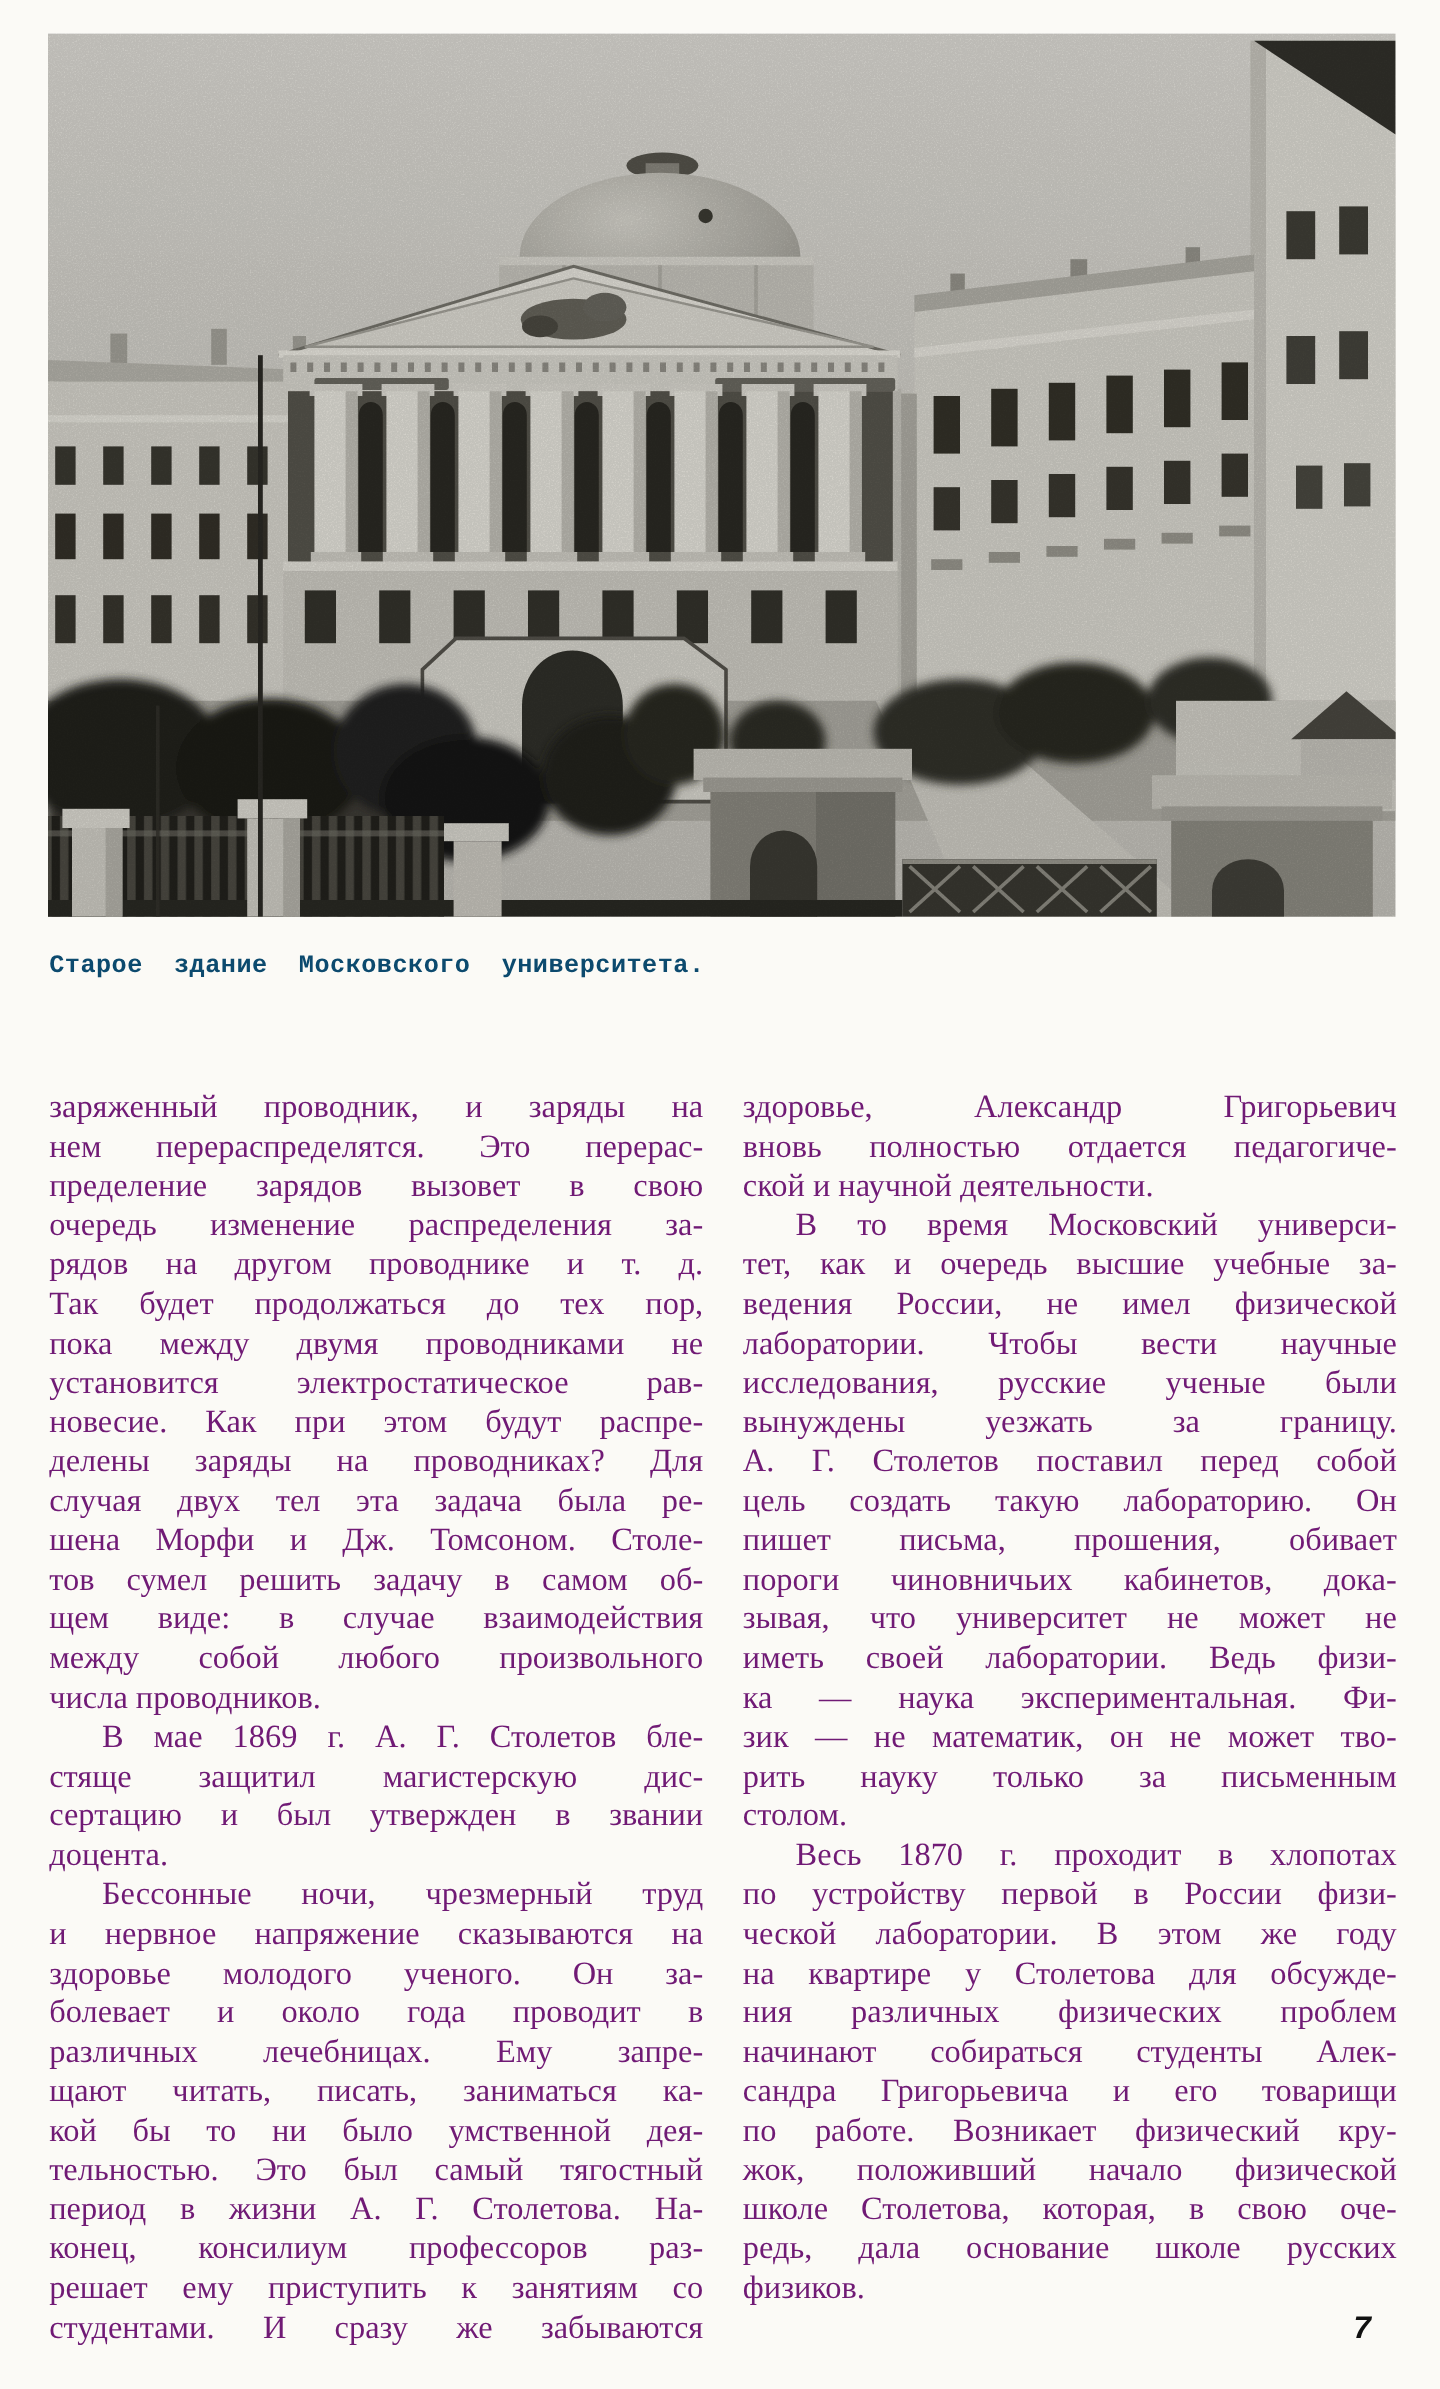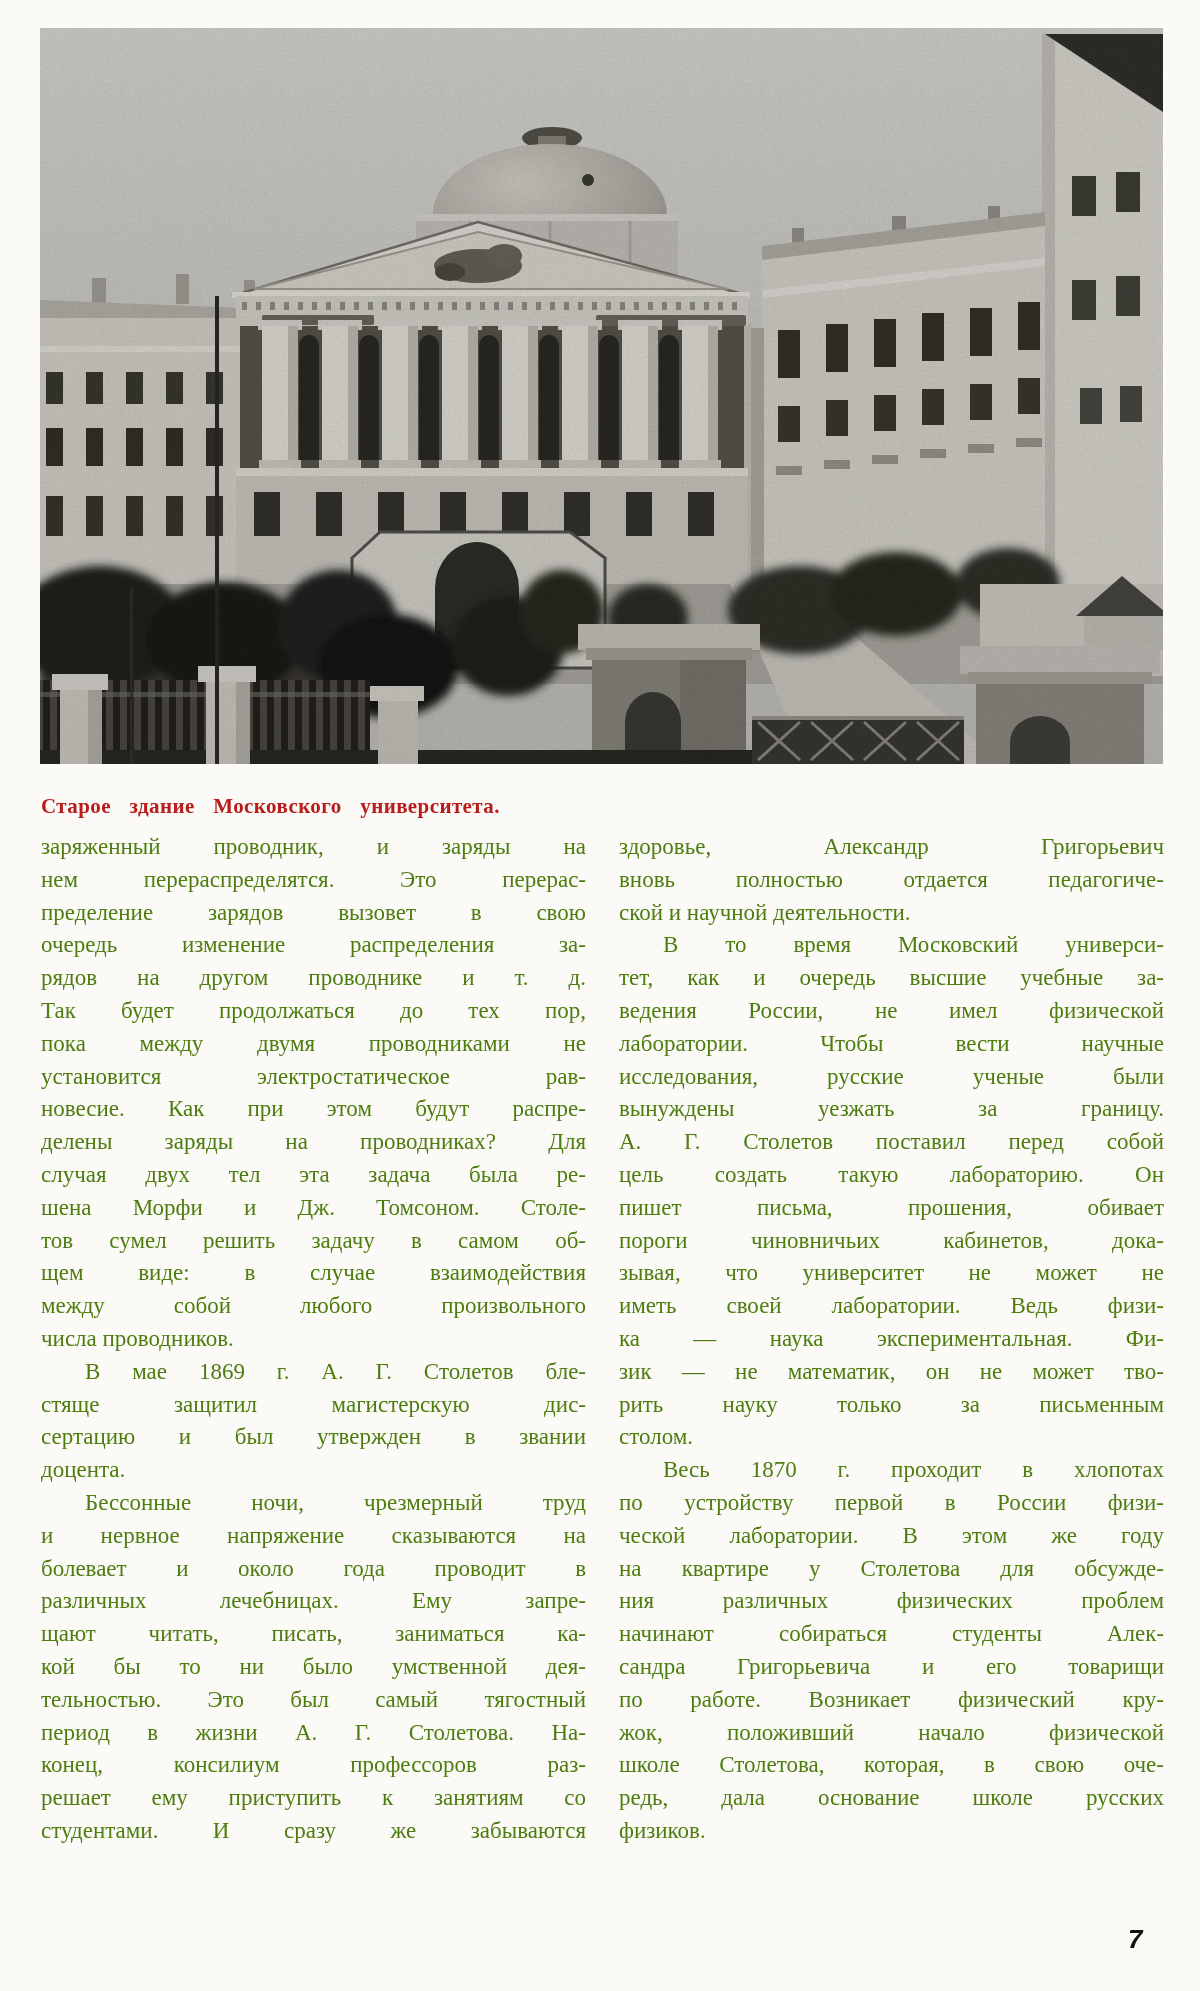--- a/index.html
+++ b/index.html
@@ -7,27 +7,27 @@
     width:1200px;height:1991px;position:relative;overflow:hidden;
     background:#fbfaf6;color:#161616;
     font-family:"Liberation Serif","DejaVu Serif",serif;
   }
   .photo{
     position:absolute;left:40px;top:28px;width:1123px;height:736px;margin:0;
   }
   .photo svg{display:block;width:100%;height:100%;}
   .caption{
     position:absolute;left:41px;top:794px;width:1120px;
-    font-family:Liberation Serif, serif;
+    font-family:Liberation Mono, monospace;
     font-weight:bold;font-size:21px;letter-spacing:.4px;word-spacing:13px;
-    color:#b91c1c;
+    color:#0c4a6e;
   }
   .col{
-    position:absolute;top:831px;width:545px;
-    font-size:23px;line-height:32.8px;color:#4d7c0f;
+    position:absolute;top:906px;width:545px;
+    font-size:27px;line-height:32.8px;color:#701a75;
   }
   .col-left{left:41px;}
   .col-right{left:619px;}
   .par{margin:0;}
   .line{
     text-align:justify;text-align-last:justify;
     white-space:normal;
   }
   .line.end{text-align-last:left;}
   .par.indent .line:first-child{text-indent:44px;}
@@ -330,20 +330,21 @@
     </div>
     <div class="par indent">
       <div class="line">В мае 1869 г. А. Г. Столетов бле-</div>
       <div class="line">стяще защитил магистерскую дис-</div>
       <div class="line">сертацию и был утвержден в звании</div>
       <div class="line end">доцента.</div>
     </div>
     <div class="par indent">
       <div class="line">Бессонные ночи, чрезмерный труд</div>
       <div class="line">и нервное напряжение сказываются на</div>
+      <div class="line">здоровье молодого ученого. Он за-</div>
       <div class="line">болевает и около года проводит в</div>
       <div class="line">различных лечебницах. Ему запре-</div>
       <div class="line">щают читать, писать, заниматься ка-</div>
       <div class="line">кой бы то ни было умственной дея-</div>
       <div class="line">тельностью. Это был самый тягостный</div>
       <div class="line">период в жизни А. Г. Столетова. На-</div>
       <div class="line">конец, консилиум профессоров раз-</div>
       <div class="line">решает ему приступить к занятиям со</div>
       <div class="line">студентами. И сразу же забываются</div>
     </div>

